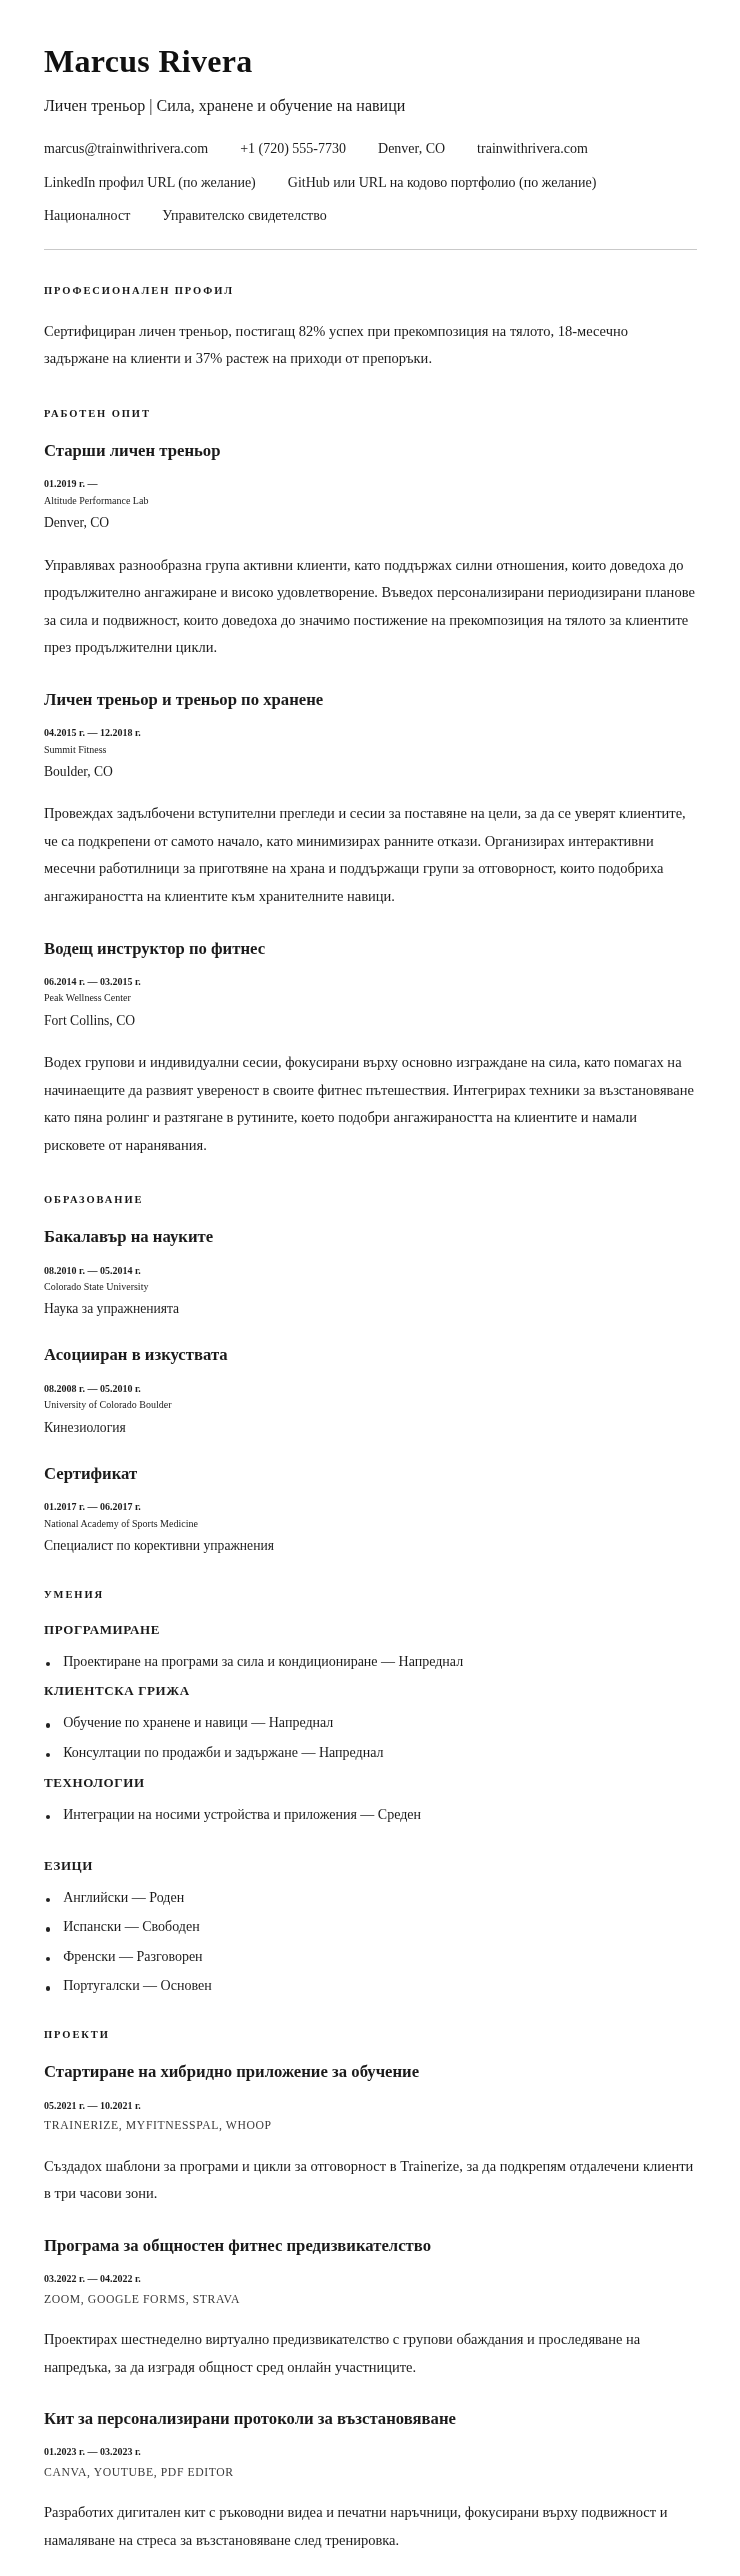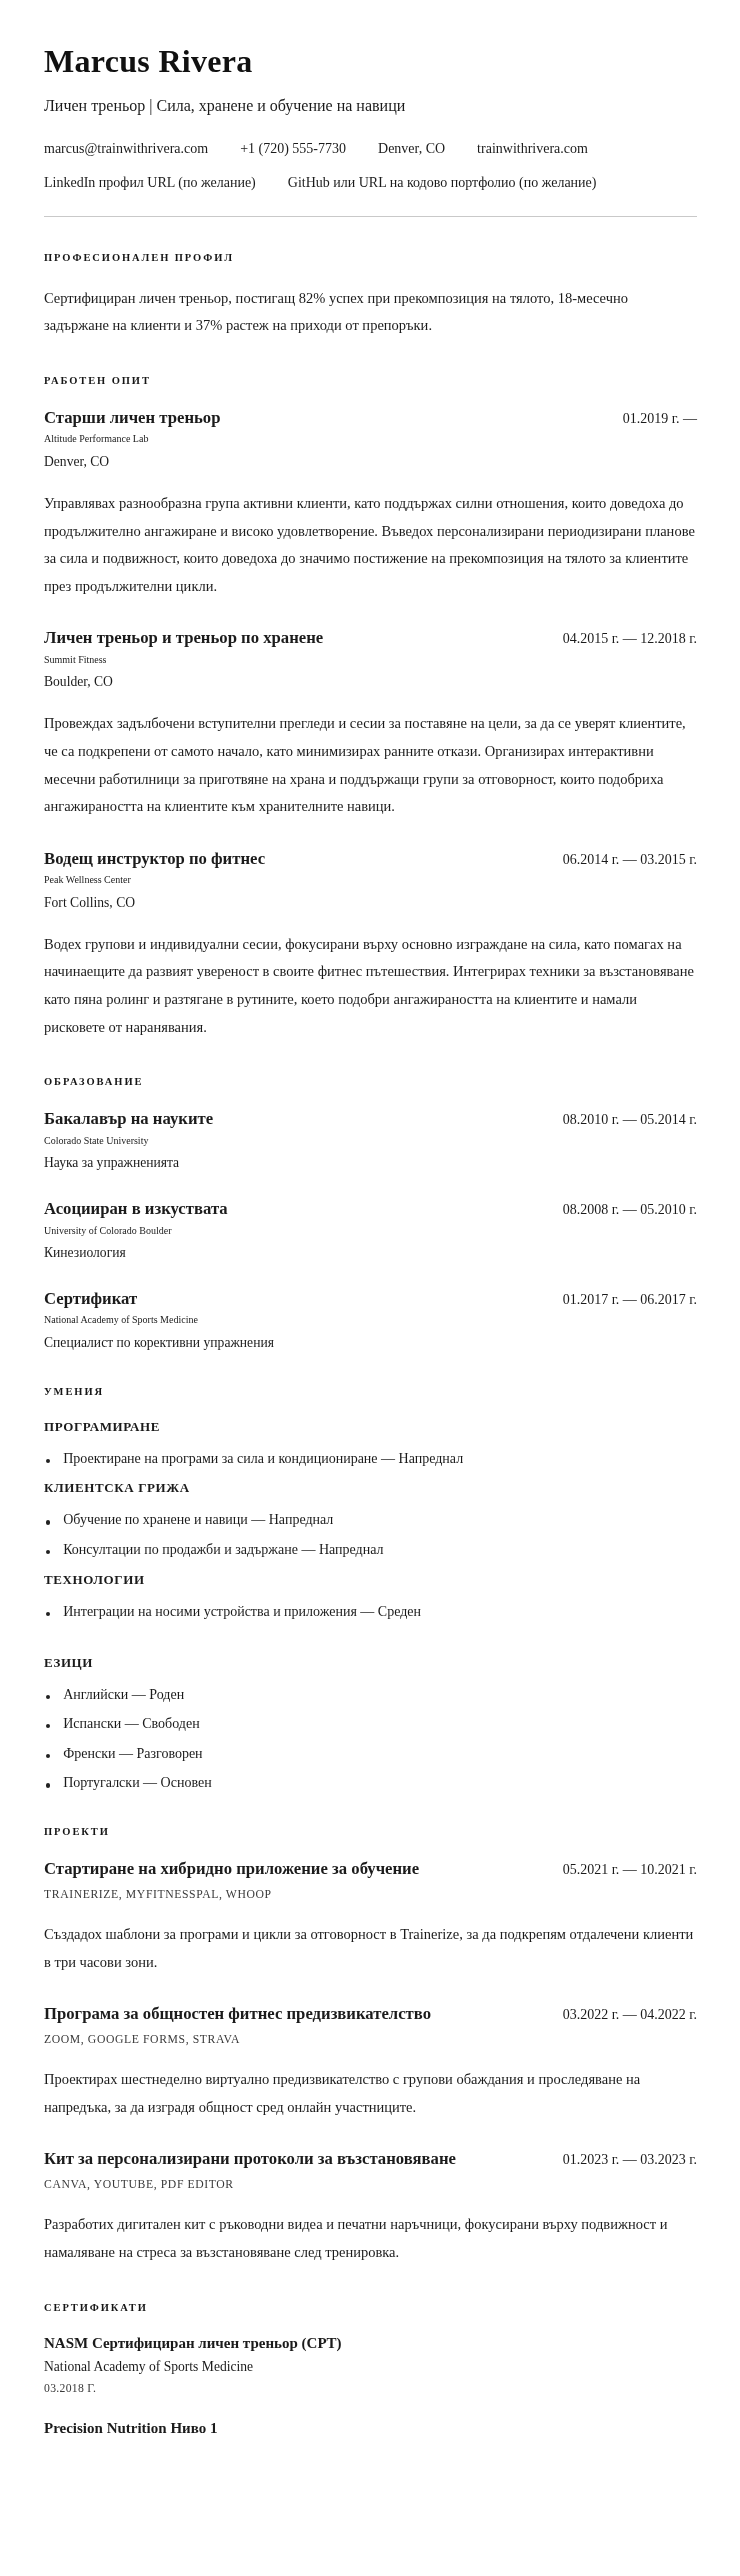--- a/index.html
+++ b/index.html
@@ -51,23 +51,24 @@
   }
 
   
   .item { margin-bottom: 28px; }
   .item:last-child { margin-bottom: 0; }
   .item-head {
     display: flex;
     justify-content: space-between;
     align-items: baseline;
     gap: 17.3px;
+    flex-direction: column;
   }
   .item-title { font-size: 16.7px; font-weight: 700; }
-  .item-dates { font-size: 14px; white-space: nowrap; }
+  .item-dates { font-size: 10px; white-space: nowrap; font-weight: bold; }
   .item-company { font-size: 10px; margin-top: 5.6px; }
   .item-location { font-size: 13.6px; margin-top: 9.3px; }
   .item-desc {
     font-size: 14.5px;
     line-height: 1.9;
     margin-top: 20.4px;
     max-width: 652px;
   }
   .tools-line {
     font-size: 11.7px;
@@ -119,20 +120,24 @@
     <div class="contact-row">
       <span>marcus@trainwithrivera.com</span>
       <span>+1 (720) 555-7730</span>
       <span>Denver, CO</span>
       <span>trainwithrivera.com</span>
     </div>
     <div class="contact-row">
       <span>LinkedIn профил URL (по желание)</span>
       <span>GitHub или URL на кодово портфолио (по желание)</span>
     </div>
+    <div class="contact-row">
+      <span>Националност</span>
+      <span>Управителско свидетелство</span>
+    </div>
     <hr class="header-divider">
   </header>
 
   <section>
     <h2 class="sec-title">ПРОФЕСИОНАЛЕН ПРОФИЛ</h2>
     <p class="item-desc" style="margin-top:13px">Сертифициран личен треньор, постигащ 82% успех при прекомпозиция на тялото, 18-месечно задържане на клиенти и 37% растеж на приходи от препоръки.</p>
   </section>
 
   <section>
     <h2 class="sec-title">РАБОТЕН ОПИТ</h2>

